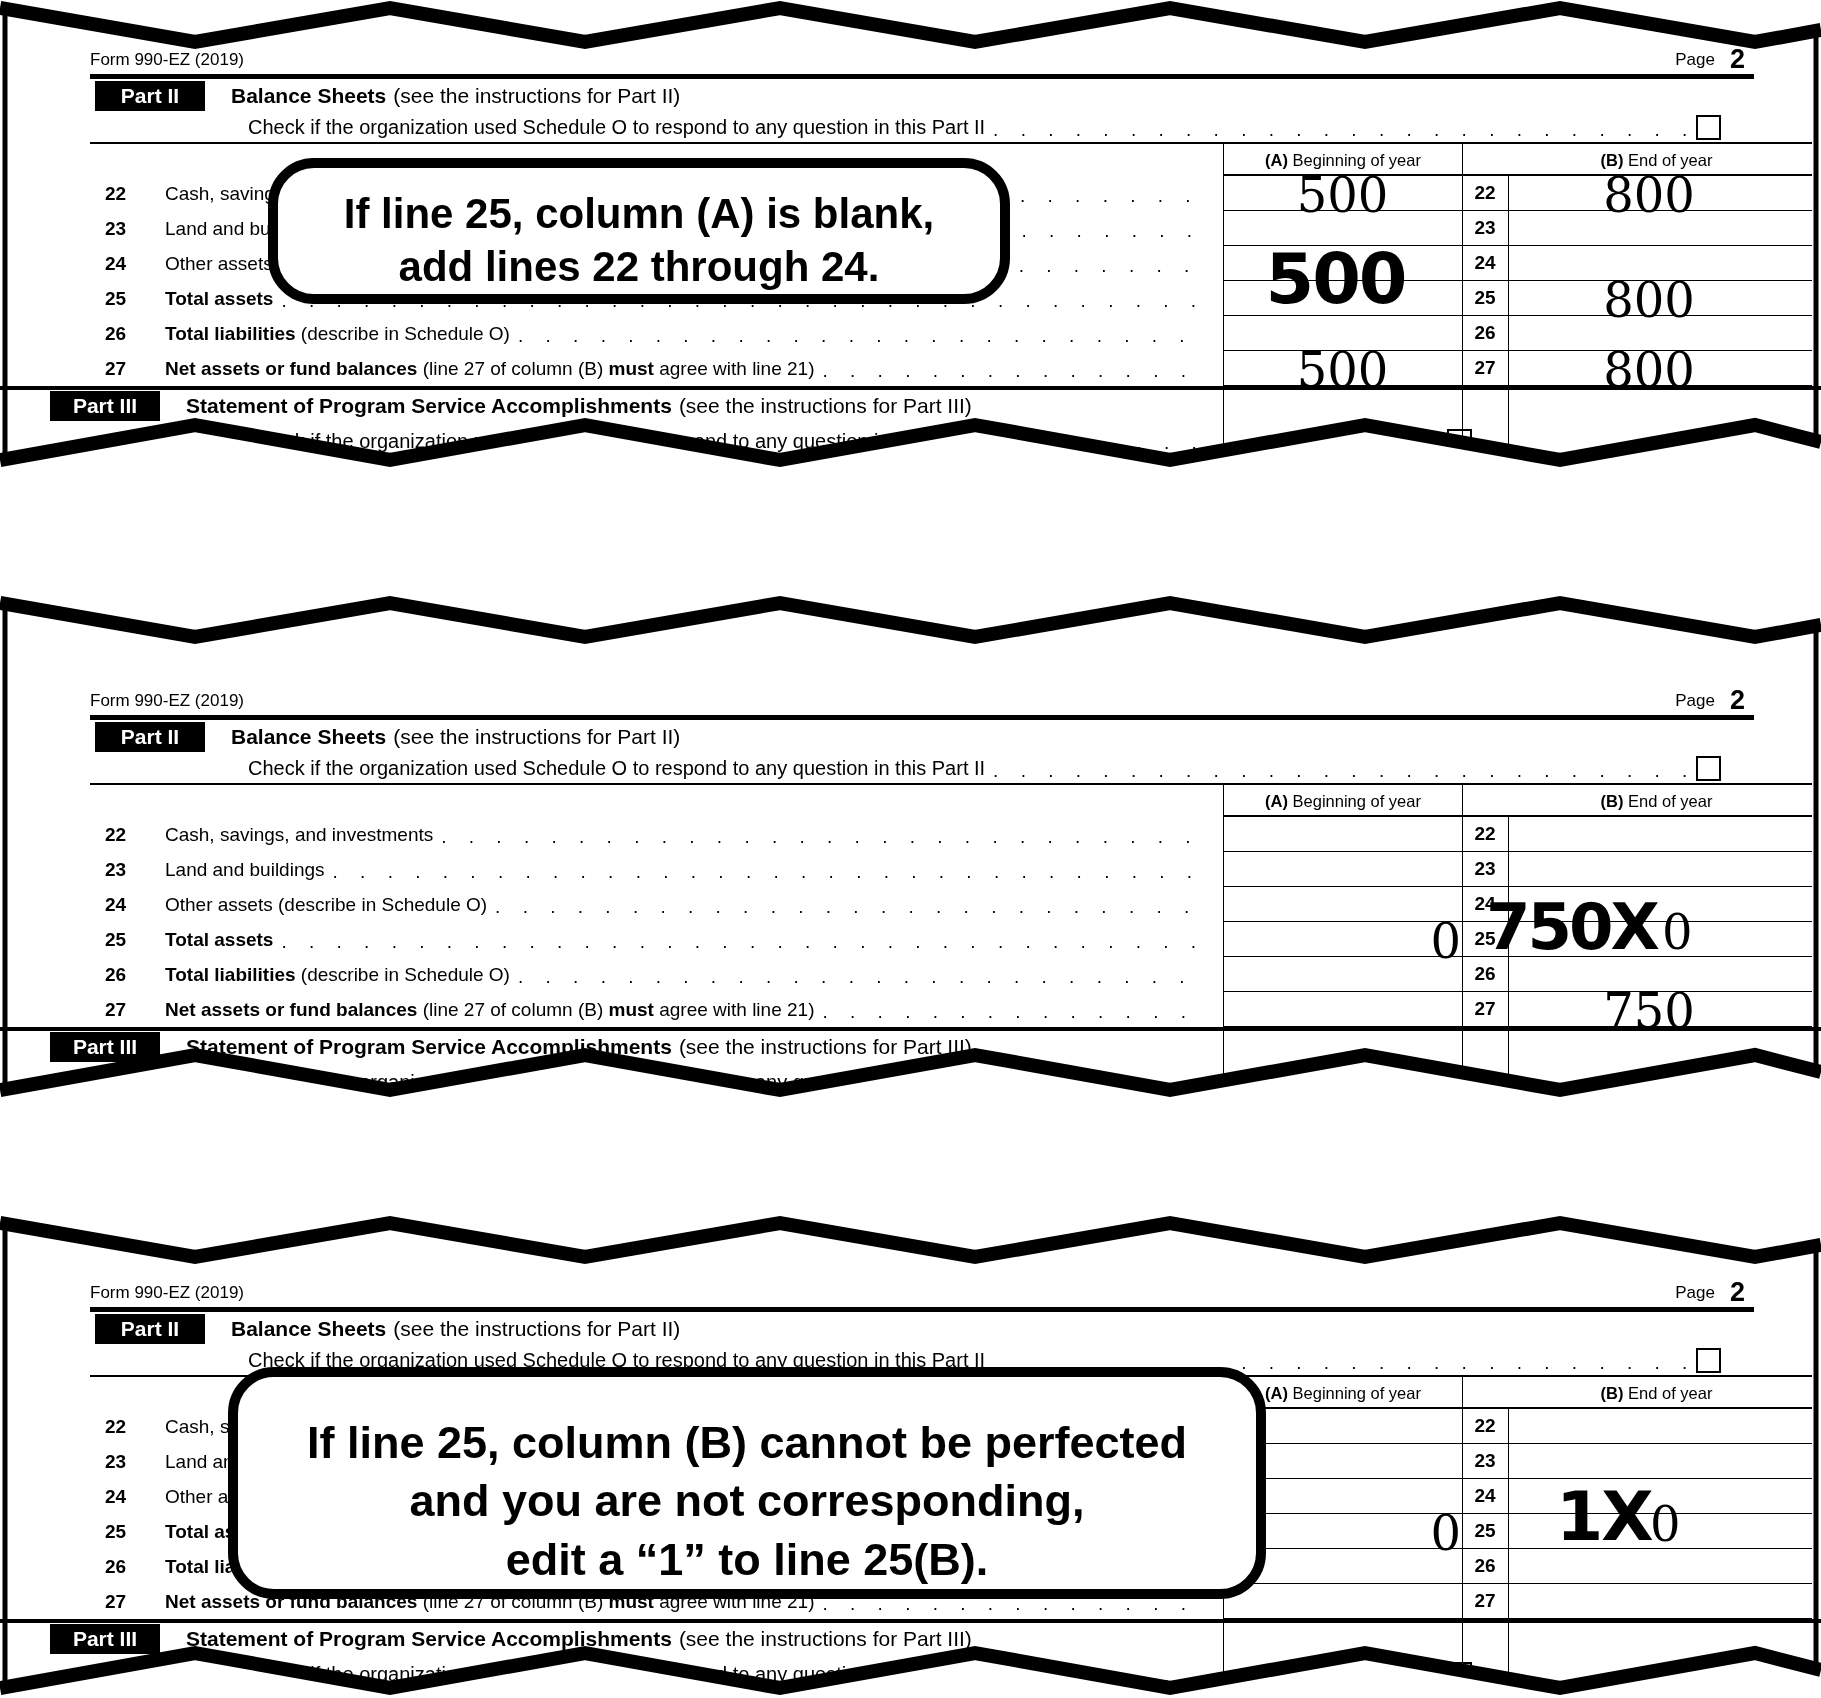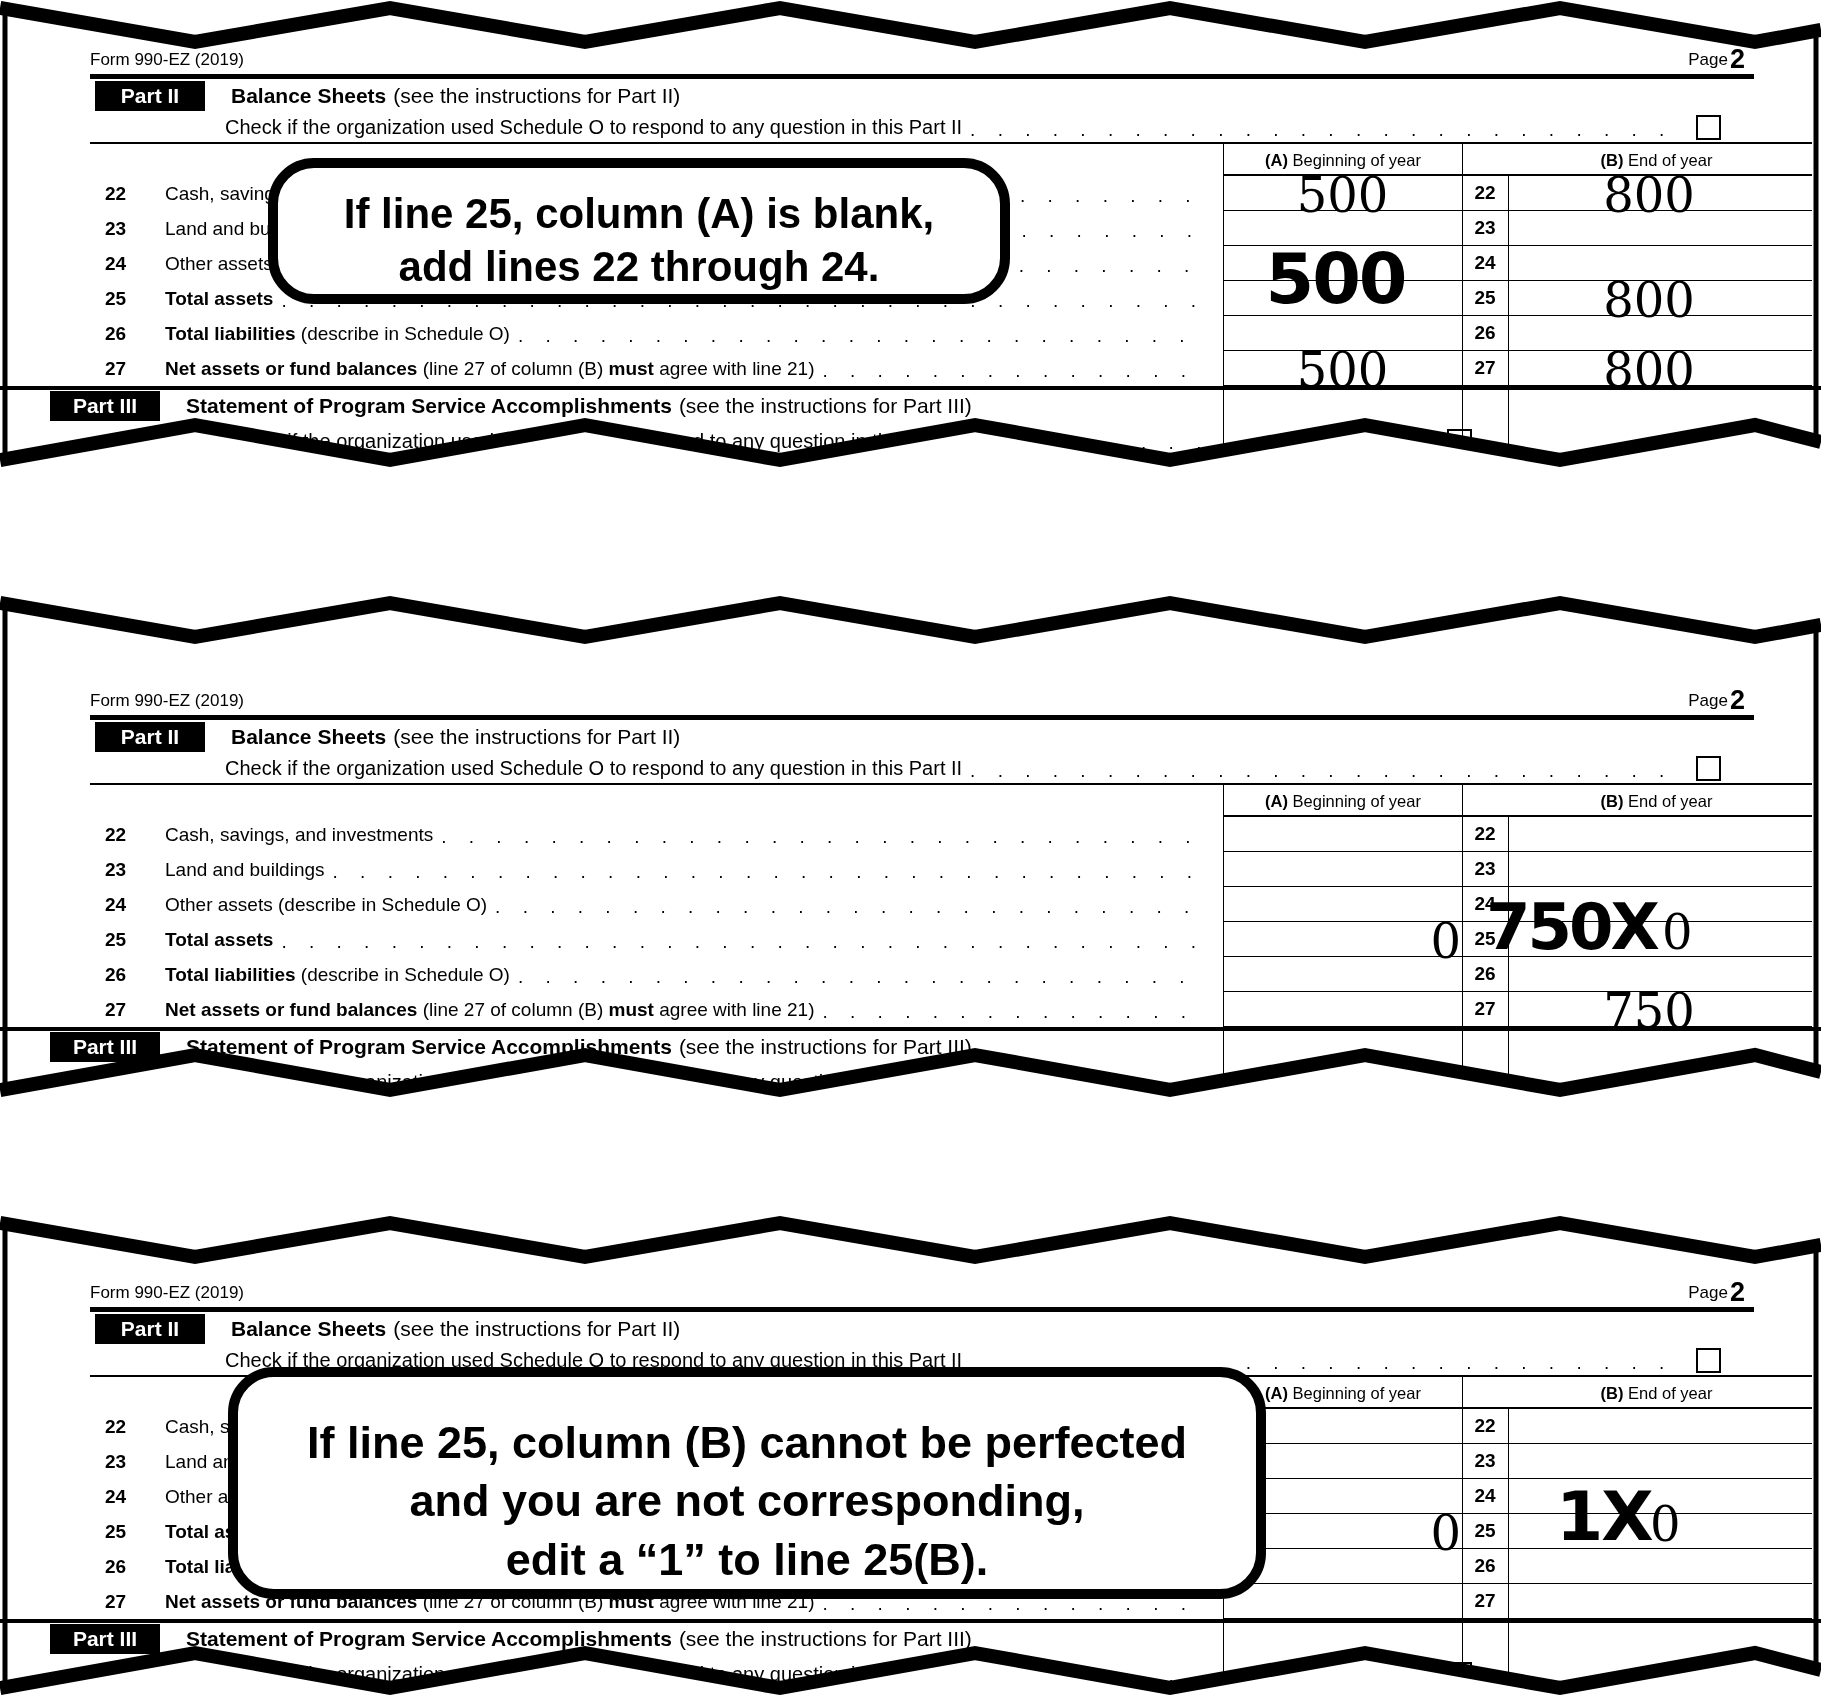--- a/index.html
+++ b/index.html
@@ -9,29 +9,29 @@
   .p1{top:0;height:470px;} .p2{top:595px;height:505px;} .p3{top:1215px;height:483px;}
   .clip{position:absolute;inset:0;background:#fff;}
   .c1{clip-path:polygon(0px 8px,195px 42px,390px 8px,585px 42px,780px 8px,975px 42px,1170px 8px,1365px 42px,1560px 8px,1755px 42px,1821px 30px,1821px 442px,1755px 425px,1560px 460px,1365px 425px,1170px 460px,975px 425px,780px 460px,585px 425px,390px 460px,195px 425px,0px 460px);}
   .c2{clip-path:polygon(0px 8px,195px 42px,390px 8px,585px 42px,780px 8px,975px 42px,1170px 8px,1365px 42px,1560px 8px,1755px 42px,1821px 30px,1821px 477px,1755px 460px,1560px 495px,1365px 460px,1170px 495px,975px 460px,780px 495px,585px 460px,390px 495px,195px 460px,0px 495px);}
   .c3{clip-path:polygon(0px 8px,195px 42px,390px 8px,585px 42px,780px 8px,975px 42px,1170px 8px,1365px 42px,1560px 8px,1755px 42px,1821px 30px,1821px 455px,1755px 438px,1560px 473px,1365px 438px,1170px 473px,975px 438px,780px 473px,585px 438px,390px 473px,195px 438px,0px 473px);}
   .torn{position:absolute;left:0;top:0;pointer-events:none;}
   .sheet{position:absolute;left:0;right:0;}
   .s1{top:44px;} .s2{top:90px;} .s3{top:62px;}
 
   .formline{height:26px;margin:0 76px 0 90px;display:flex;justify-content:space-between;align-items:flex-end;font-size:17px;}
-  .pageno{display:flex;align-items:flex-end;gap:2px;font-size:17px;margin-left:40px;}
+  .pageno{display:flex;align-items:flex-end;gap:15px;font-size:17px;margin-left:40px;}
   .pageno b{font-size:27px;line-height:21px;}
   .thickrule{height:5px;background:#000;margin:4px 67px 0 90px;}
   .pbar{height:31px;margin:1px 0 0 95px;display:flex;align-items:center;gap:26px;}
   .ptag{background:#000;color:#fff;font-weight:bold;font-size:21px;padding:3px 13px;min-width:84px;text-align:center;flex:none;}
   .ptitle{font-size:21px;white-space:nowrap;}
   .ptitle b{margin-right:7px;}
   .checkline{height:29px;margin:2px 100px 0 225px;display:flex;align-items:center;font-size:20px;}
-  .ctext{white-space:nowrap;}
+  .ctext{white-space:nowrap;margin-left:23px;}
   .dots{flex:1;min-width:0;overflow:hidden;white-space:nowrap;font-size:19px;word-spacing:17px;margin:0 8px;transform:translateY(2px);}
   .cbox{width:21px;height:21px;border:2.5px solid #000;flex:none;background:#fff;}
   .hline{height:0;border-top:2px solid #000;margin:0 9px 0 90px;}
 
   .tbl{position:relative;height:242px;font-size:19px;}
   .thead{position:relative;height:32px;padding-left:22px;}
   .thead::after{content:"";position:absolute;left:1223px;right:9px;bottom:0;border-top:2px solid #000;}
   .tha{position:absolute;left:1224px;width:238px;top:7px;text-align:center;font-size:16.5px;}
   .thb{position:absolute;left:1509px;width:295px;top:7px;text-align:center;font-size:16.5px;}
   .row{position:relative;height:35px;}

